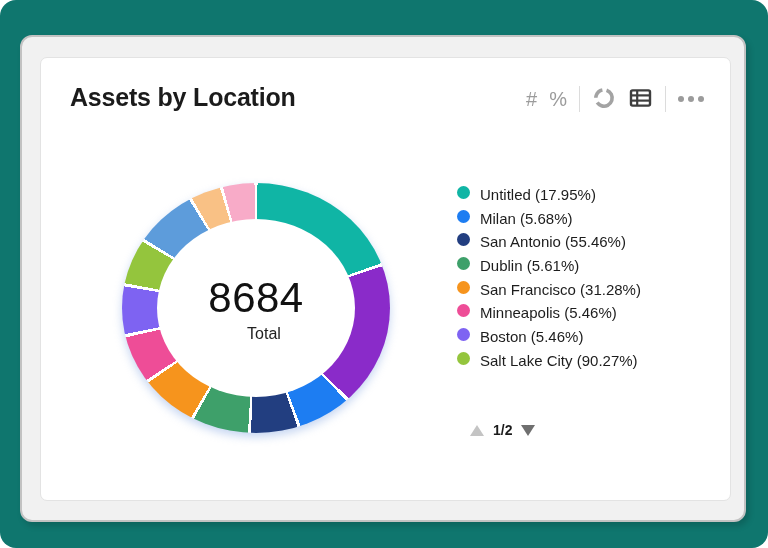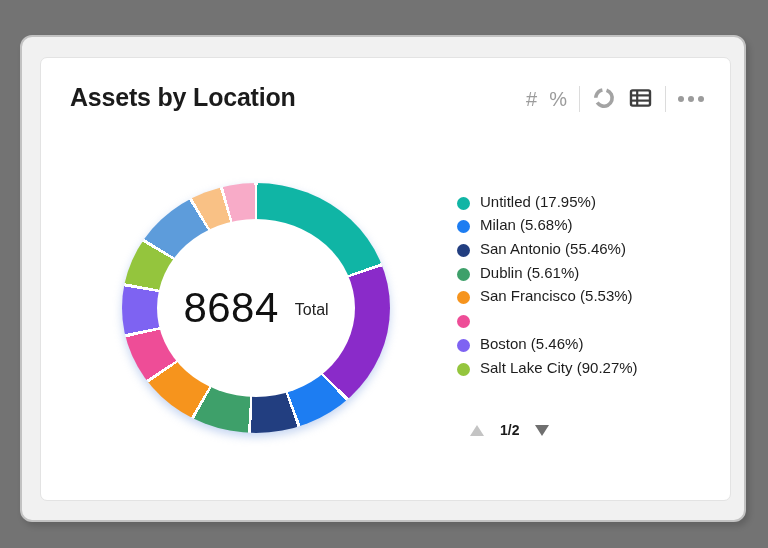--- a/index.html
+++ b/index.html
@@ -1,18 +1,18 @@
 <!DOCTYPE html>
 <html><head>
 <meta charset="utf-8">
 <style>
   * { margin:0; padding:0; box-sizing:border-box; }
   html,body { width:768px; height:548px; background:#ffffff; overflow:hidden;
               font-family:"Liberation Sans", sans-serif; }
-  .stage { position:relative; width:768px; height:548px; background:#737373; }
+  .stage { position:relative; width:768px; height:548px; background:#0f766e;border-radius:16px; }
 
   .panel {
     position:absolute; left:20px; top:35px; width:726px; height:487px;
     background:#f1f1f1; border:2px solid #c2c2c2; border-radius:12px;
     box-shadow:3px 4px 6px rgba(0,0,0,0.16);
   }
   .card {
     position:absolute; left:18px; top:20px; width:691px; height:444px;
     background:#ffffff; border:1px solid #e3e3e3; border-radius:7px;
   }
@@ -35,32 +35,32 @@
 
   
   .donut {
     position:absolute; left:81px; top:125px; width:268px; height:250px;
     border-radius:50%;
     filter:drop-shadow(0 4px 5px rgba(110,150,220,0.40));
   }
   .donut-hole {
     position:absolute; left:50%; top:50%; width:198px; height:178px;
     margin-left:-99px; margin-top:-89px; background:#ffffff; border-radius:50%;
-    display:flex; align-items:center; justify-content:center;
+    display:flex; flex-direction:column; align-items:center; justify-content:center;
   }
   .total-value { font-size:42px; color:#111; letter-spacing:0.5px; }
   .total-label { font-size:16px; color:#222; margin-top:3px;margin-left:16px; }
 
   
   .legend { position:absolute; left:416px; top:128px; }
-  .legend-row { display:flex; align-items:flex-end; height:23.7px; cursor:pointer; }
+  .legend-row { display:flex; align-items:flex-start; height:23.7px; cursor:pointer; }
   .legend-dot { width:13px; height:13px; border-radius:50%; flex:0 0 13px; }
   .legend-label { margin-left:10px; font-size:15px; color:#1d1d1d; white-space:nowrap; }
 
-  .pager { position:absolute; left:429px; top:364px; display:flex; align-items:center; gap:16px; }
+  .pager { position:absolute; left:429px; top:364px; display:flex; align-items:center; gap:9px; }
   .tri { width:0; height:0; border:none; background:none; cursor:pointer; padding:0; }
   .tri-up   { border-left:7px solid transparent; border-right:7px solid transparent;
               border-bottom:11px solid #c4c4c4; }
   .tri-down { border-left:7px solid transparent; border-right:7px solid transparent;
               border-top:11px solid #6f6f6f; }
   .page-ind { font-size:14px; font-weight:700; color:#1b1b1b; }
 </style>
 </head>
 <body>
 
@@ -120,24 +120,25 @@
           <div class="legend-row">
             <span class="legend-dot" style="background: rgb(34, 62, 128);"></span>
             <span class="legend-label">San Antonio (55.46%)</span>
           </div>
           <div class="legend-row">
             <span class="legend-dot" style="background: rgb(62, 160, 106);"></span>
             <span class="legend-label">Dublin (5.61%)</span>
           </div>
           <div class="legend-row">
             <span class="legend-dot" style="background: rgb(246, 148, 29);"></span>
-            <span class="legend-label">San Francisco (5.53%)</span>
+            <span class="legend-label">San Francisco (31.28%)</span>
           </div>
           <div class="legend-row">
             <span class="legend-dot" style="background: rgb(238, 77, 151);"></span>
+            <span class="legend-label">Minneapolis (5.46%)</span>
           </div>
           <div class="legend-row">
             <span class="legend-dot" style="background: rgb(126, 99, 242);"></span>
             <span class="legend-label">Boston (5.46%)</span>
           </div>
           <div class="legend-row">
             <span class="legend-dot" style="background: rgb(148, 197, 61);"></span>
             <span class="legend-label">Salt Lake City (90.27%)</span>
           </div>
         </div>

